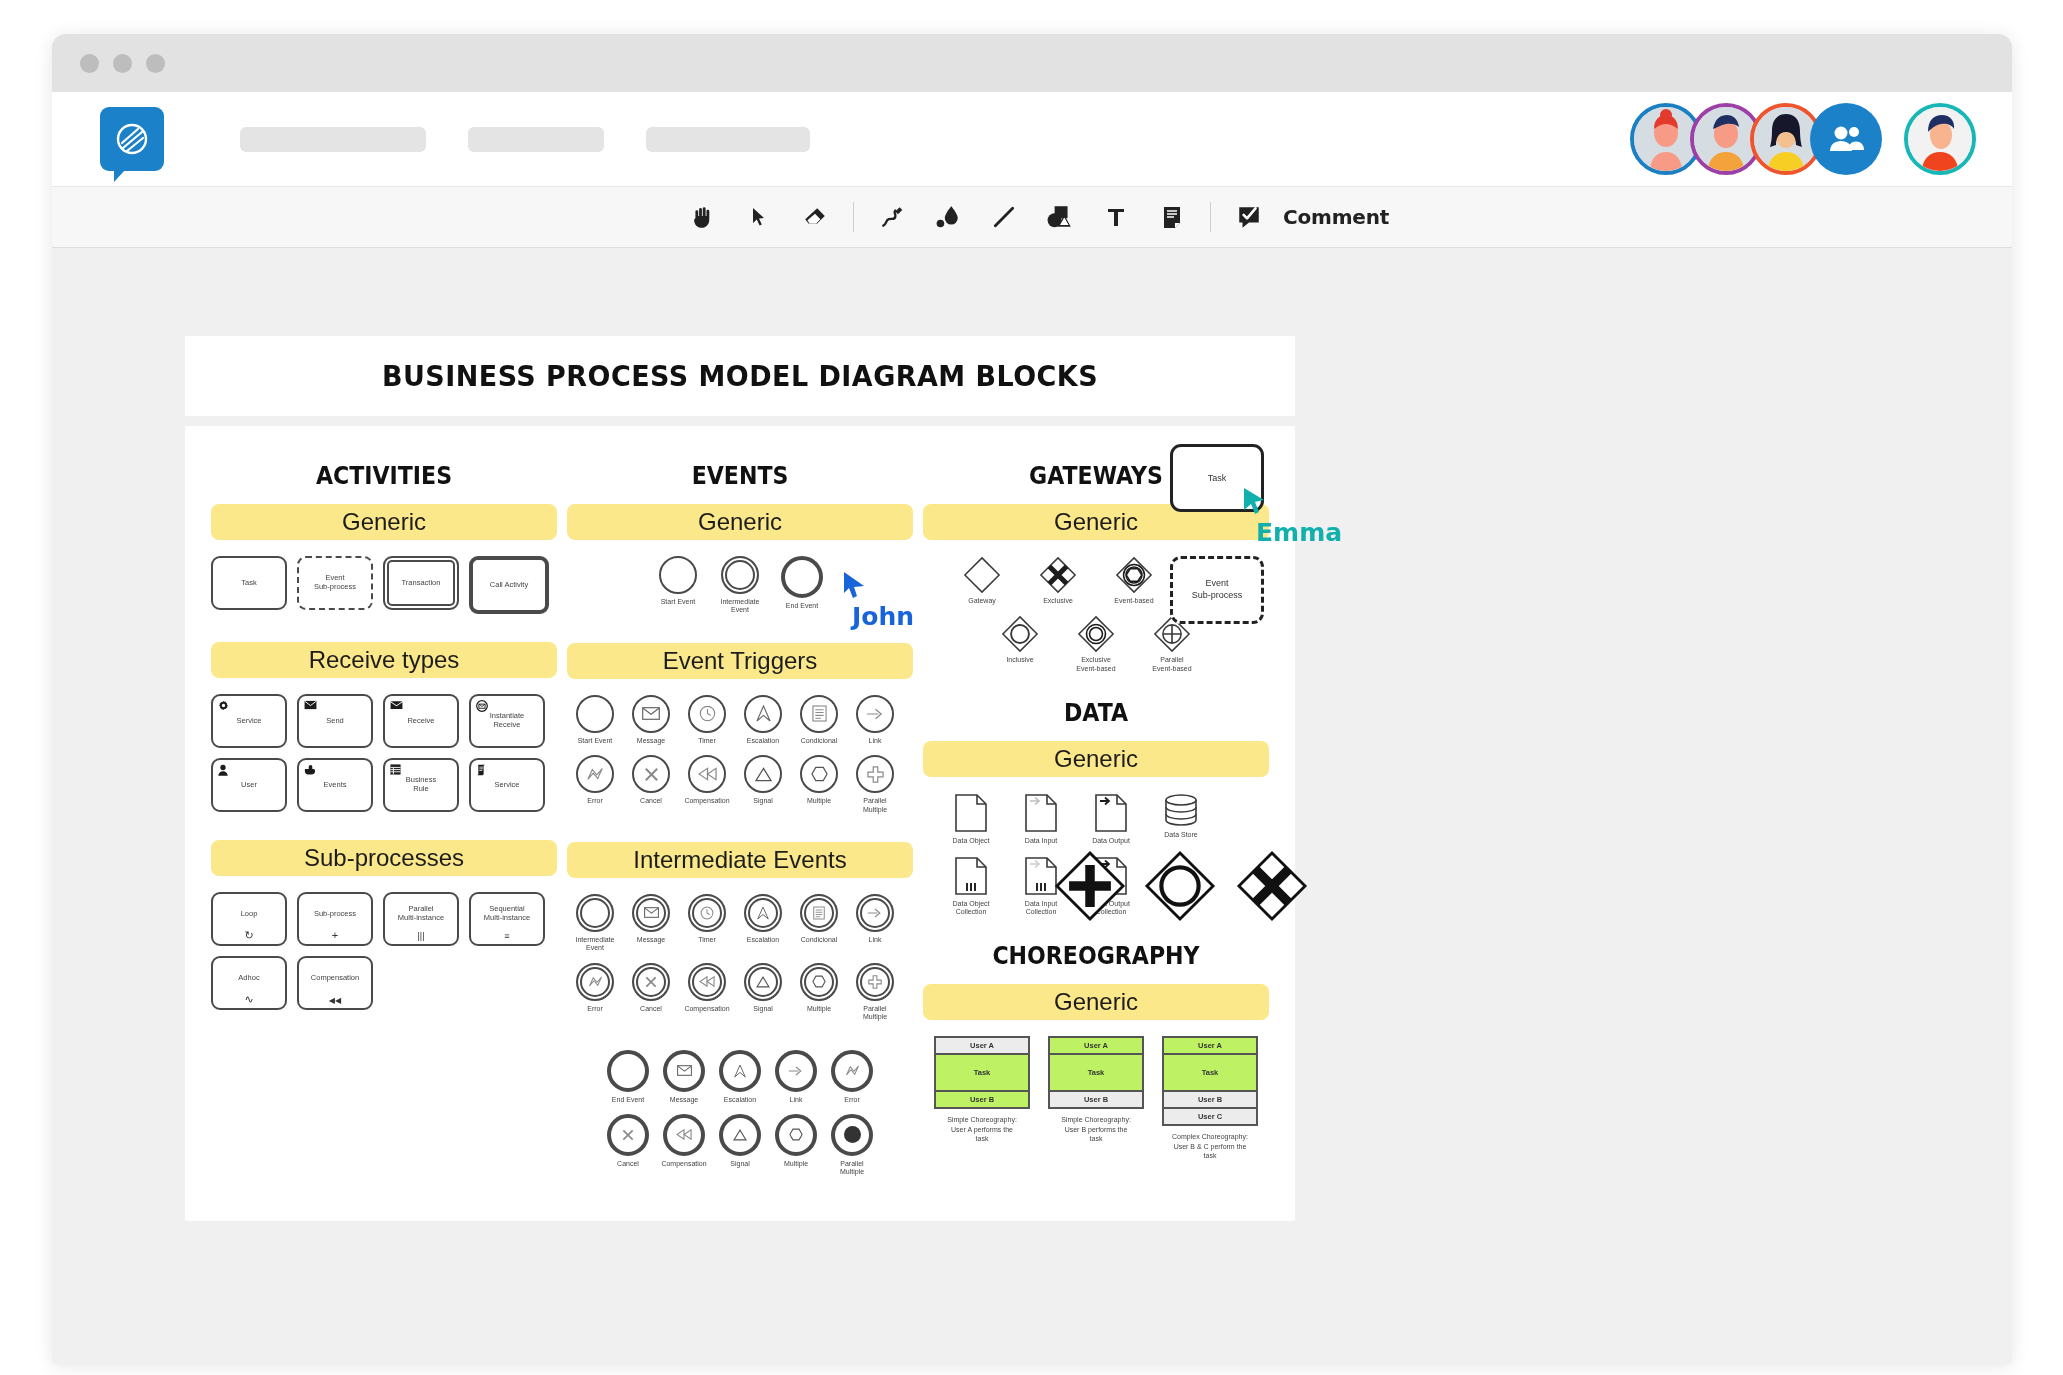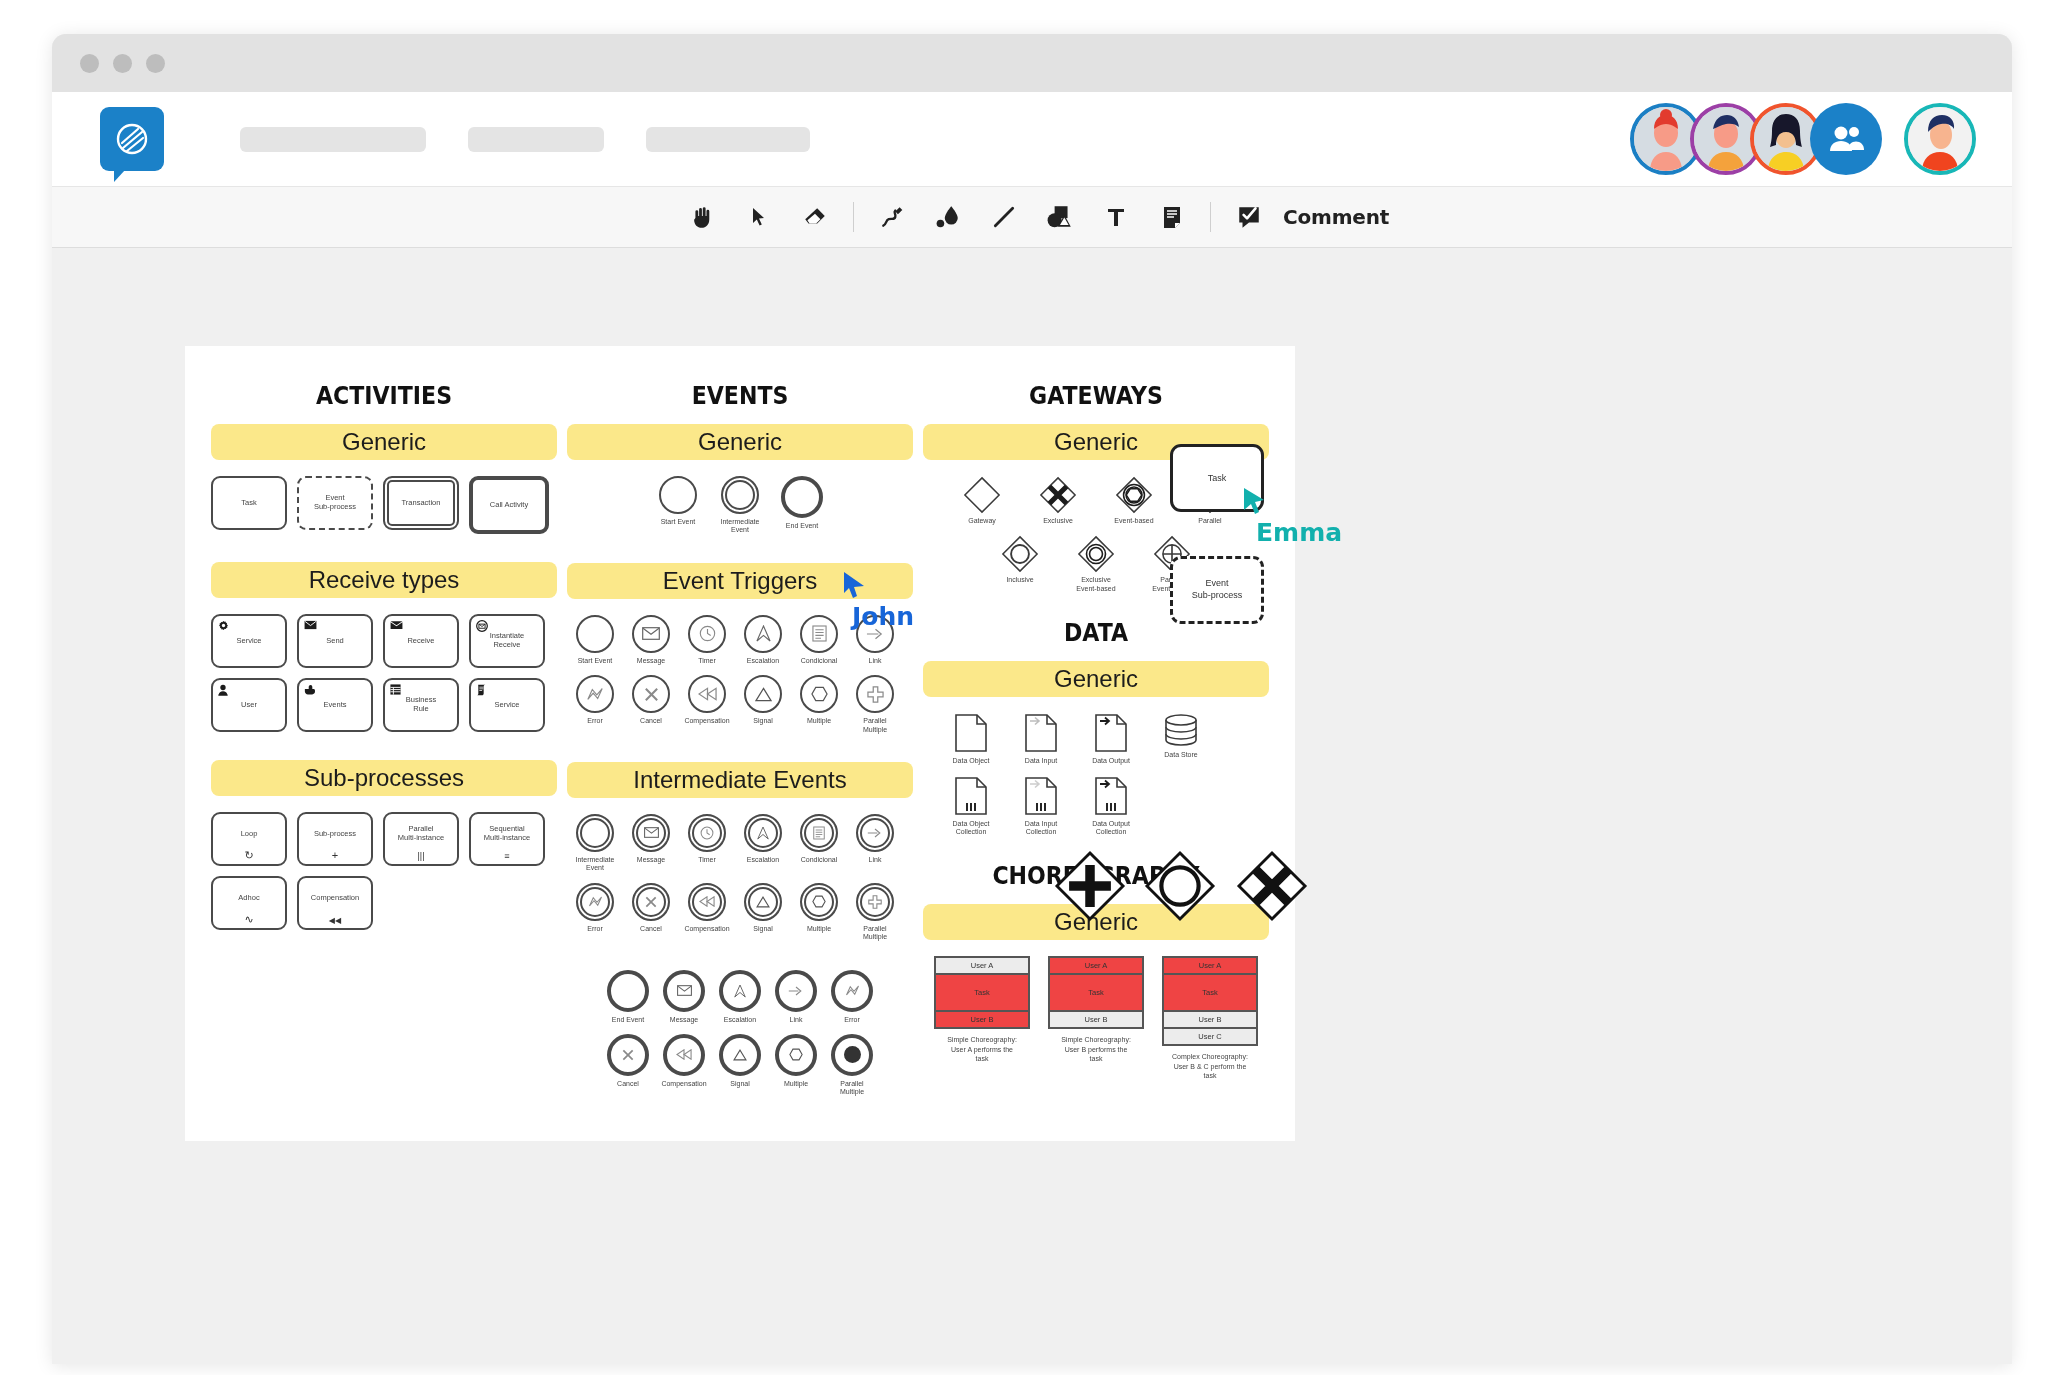--- a/index.html
+++ b/index.html
@@ -76,21 +76,21 @@
   .ecap{font-size:7px;color:#444;text-align:center;line-height:1.2;margin-top:4px;}
   .ecirc svg{display:block;}
   
   .gcell{width:72px;display:flex;flex-direction:column;align-items:center;}
   .gcap{font-size:7px;color:#444;text-align:center;line-height:1.2;margin-top:3px;}
   
   .dcell{width:68px;display:flex;flex-direction:column;align-items:center;}
   .dcap{font-size:7px;color:#444;text-align:center;line-height:1.2;margin-top:4px;}
   
   .chcell{width:108px;display:flex;flex-direction:column;align-items:center;}
-  .chbox{width:92px;border:2px solid #555;background:#ef4444;}
+  .chbox{width:92px;border:2px solid #555;background:#bef264;font-weight:bold;}
   .chrow{border-bottom:2px solid #555;font-size:7.5px;color:#333;text-align:center;padding:3px 0;}
   .chrow:last-child{border-bottom:none;}
   .chrow.shade{background:#ececec;}
   .chrow.task{padding:13px 0;}
   .chcap{font-size:7px;color:#444;text-align:center;line-height:1.35;margin-top:6px;}
   
   .canvas-obj{position:absolute;}
   .ctask{width:88px;height:62px;border:3px solid #222;border-radius:11px;background:#fff;
          display:flex;align-items:center;justify-content:center;font-size:9px;color:#333;}
   .ctask.dash{border-style:dashed;}
@@ -230,20 +230,23 @@
           <path d="M3 3h18v14h-9l-6 5v-5H3z" fill="#222"></path>
           <path d="M7 10l3.2 3.2L18 4" stroke="#fff" stroke-width="2.4" fill="none" stroke-linecap="round" stroke-linejoin="round"></path>
         </svg>
     </div>
     <span class="comment-label">Comment</span>
   </div>
 
   <div class="canvas">
 
     <div class="poster">
+      <div class="poster-head">
+        <div class="poster-title">BUSINESS PROCESS MODEL DIAGRAM BLOCKS</div>
+      </div>
       <div class="poster-body">
 
         <div class="col">
           <div class="col-title">ACTIVITIES</div>
 
           <div class="pill">Generic</div>
           <div class="row">
             <div class="abox">
                 <span class="lbl">Task</span>
               </div>

